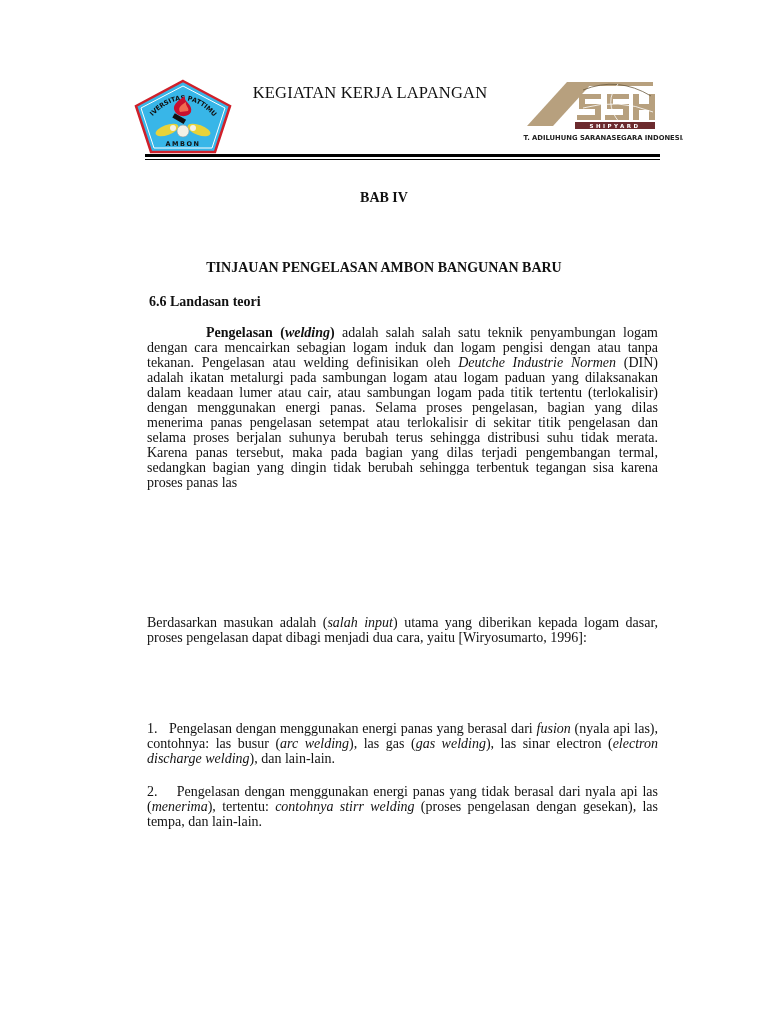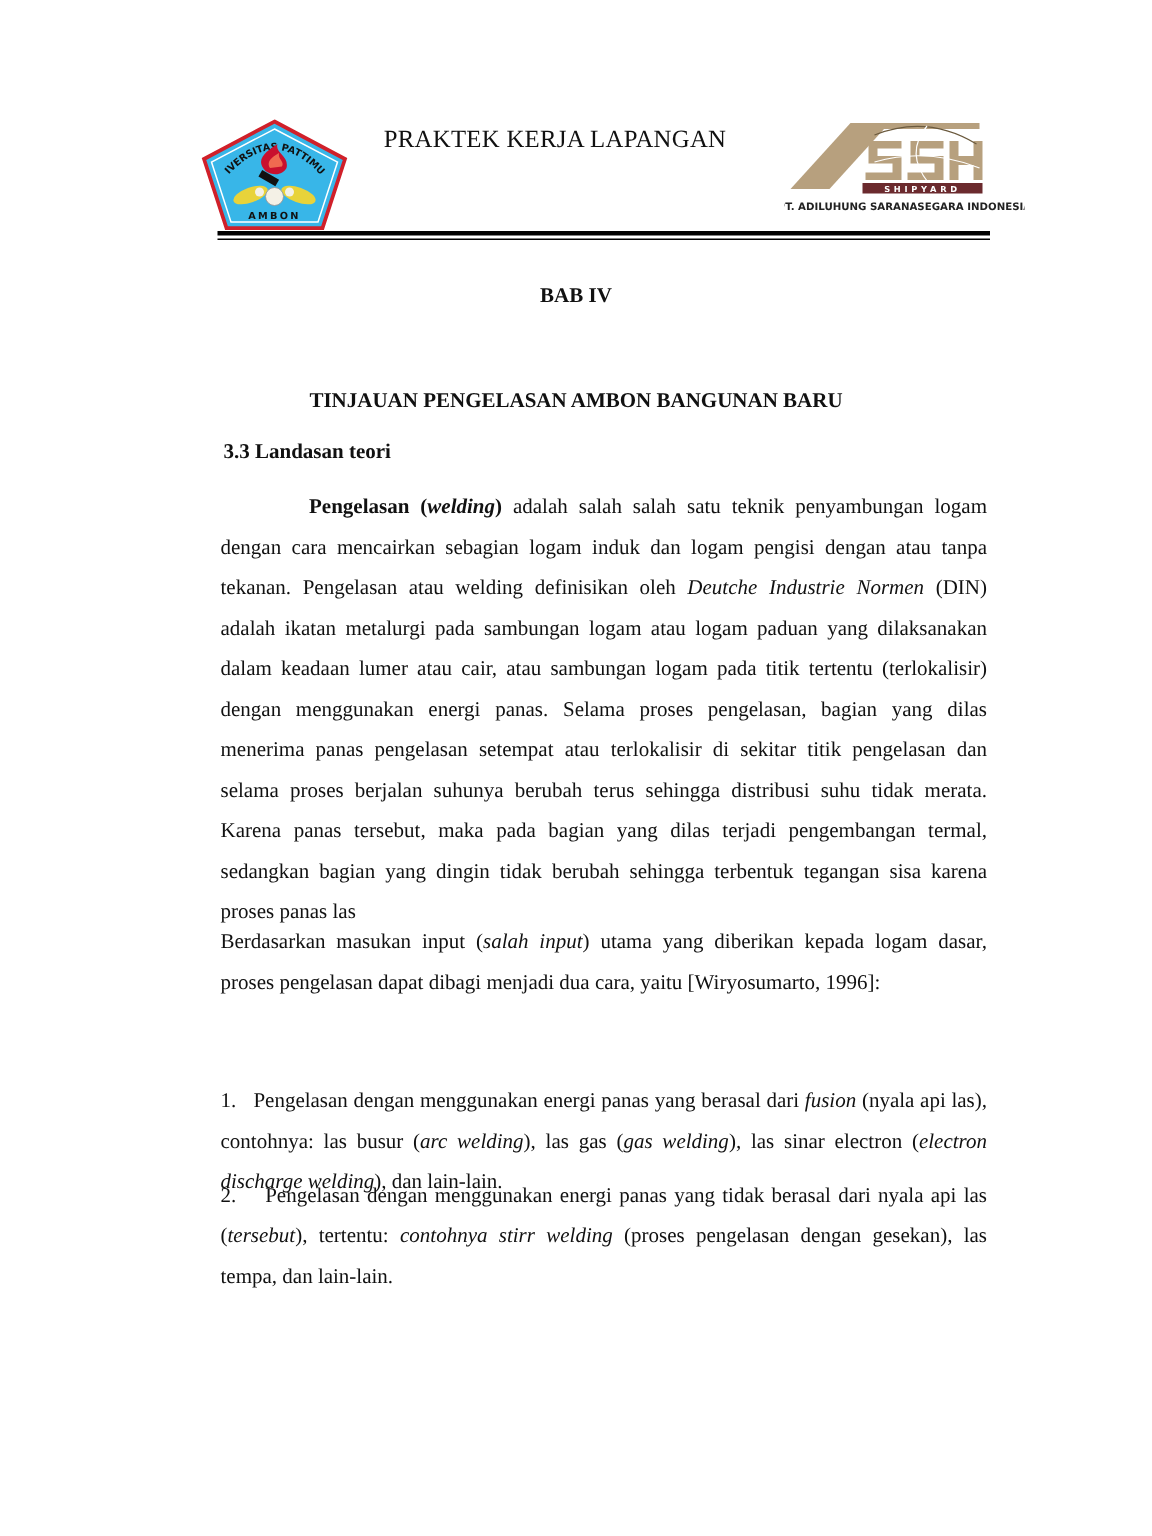--- a/index.html
+++ b/index.html
@@ -16,21 +16,21 @@
   .header-rule .thick { height: 3px; background: #000; }
   .header-rule .gap { height: 2px; }
   .header-rule .thin { height: 1px; background: #000; }
 
   
   .center-heading { position: absolute; left: 0; width: 768px; text-align: center;
                     font-weight: bold; font-size: 14px; }
   .section-heading { position: absolute; left: 149px; font-weight: bold; font-size: 14px; }
 
   
-  .para { position: absolute; left: 147px; width: 511px; font-size: 14px; line-height: 27px;
+  .para { position: absolute; left: 147px; width: 511px; font-size: 14px; line-height: 15px;
           text-align: justify; }
   .para p { margin: 0; }
   .indent { text-indent: 59px; }
   .b { font-weight: bold; }
   .i { font-style: italic; }
 </style>
 </head>
 <body>
 
 <div class="page">
@@ -53,21 +53,21 @@
       <ellipse cx="34" cy="52" rx="12" ry="5" fill="#e8d33a" transform="rotate(-20 34 52)"></ellipse>
       <ellipse cx="66" cy="52" rx="12" ry="5" fill="#e8d33a" transform="rotate(20 66 52)"></ellipse>
       <circle cx="50" cy="53" r="6" fill="#f4f1e6" stroke="#999" stroke-width="0.6"></circle>
       <circle cx="40" cy="50" r="3" fill="#f4f1e6"></circle>
       <circle cx="60" cy="50" r="3" fill="#f4f1e6"></circle>
       <text x="50" y="68" text-anchor="middle" font-family="DejaVu Sans, sans-serif" font-size="6.5" font-weight="bold" fill="#111" letter-spacing="1.5">AMBON</text>
     </svg>
   </div>
 
   <div class="header-title">
-    <div>PRAKTEK KERJA LAPANGAN</div>
+    <div>KEGIATAN KERJA LAPANGAN</div>
   </div>
 
   <div class="logo-right">
     <svg width="160" height="68" viewBox="0 0 160 68">
 
       <polygon points="4,46 44,2 70,2 30,46" fill="#b7a07e"></polygon>
       <rect x="50" y="2" width="80" height="4" fill="#b7a07e"></rect>
 
       <path d="M56,14 h22 v5 h-16 v5 h16 v16 h-24 v-5 h18 v-6 h-16 z" fill="#b7a07e"></path>
       <path d="M84,14 h22 v5 h-16 v5 h16 v16 h-24 v-5 h18 v-6 h-16 z" fill="#b7a07e"></path>
@@ -85,31 +85,31 @@
 
   <div class="header-rule">
     <div class="thick"></div>
     <div class="gap"></div>
     <div class="thin"></div>
   </div>
 
   <div class="center-heading" style="top:190px;">BAB IV</div>
   <div class="center-heading" style="top:260px;">TINJAUAN PENGELASAN AMBON BANGUNAN BARU</div>
 
-  <div class="section-heading" style="top:294px;">3.3 Landasan teori</div>
+  <div class="section-heading" style="top:294px;">6.6 Landasan teori</div>
 
   <div class="para" style="top:325px;">
     <p class="indent"><span class="b">Pengelasan (</span><span class="b i">welding</span><span class="b">)</span><span> adalah salah salah satu teknik penyambungan logam dengan cara mencairkan sebagian logam induk dan logam pengisi dengan atau tanpa tekanan. Pengelasan atau welding definisikan oleh </span><span class="i">Deutche Industrie Normen</span><span> (DIN) adalah ikatan metalurgi pada sambungan logam atau logam paduan yang dilaksanakan dalam keadaan lumer atau cair, atau sambungan logam pada titik tertentu (terlokalisir) dengan menggunakan energi panas. Selama proses pengelasan, bagian yang dilas menerima panas pengelasan setempat atau terlokalisir di sekitar titik pengelasan dan selama proses berjalan suhunya berubah terus sehingga distribusi suhu tidak merata. Karena panas tersebut, maka  pada bagian yang dilas terjadi pengembangan termal, sedangkan bagian yang dingin tidak berubah sehingga terbentuk tegangan sisa karena proses panas las</span></p>
   </div>
 
   <div class="para" style="top:615px;">
-    <p><span>Berdasarkan masukan input (</span><span class="i">salah input</span><span>) utama yang diberikan kepada logam dasar, proses pengelasan dapat dibagi menjadi dua cara, yaitu [Wiryosumarto, 1996]:</span></p>
+    <p><span>Berdasarkan masukan adalah (</span><span class="i">salah input</span><span>) utama yang diberikan kepada logam dasar, proses pengelasan dapat dibagi menjadi dua cara, yaitu [Wiryosumarto, 1996]:</span></p>
   </div>
 
   <div class="para" style="top:721px;">
     <p><span>1.</span>&nbsp;&nbsp;&nbsp;<span>Pengelasan dengan menggunakan energi panas yang berasal dari </span><span class="i">fusion</span><span> (nyala api las), contohnya: las busur (</span><span class="i">arc welding</span><span>), las gas (</span><span class="i">gas welding</span><span>), las sinar electron (</span><span class="i">electron discharge welding</span><span>), dan lain-lain.</span></p>
   </div>
 
   <div class="para" style="top:784px;">
-    <p><span>2.</span>&nbsp;&nbsp;&nbsp;&nbsp;<span>Pengelasan dengan menggunakan energi panas yang tidak berasal dari nyala api las (</span><span class="i">tersebut</span><span>), tertentu: </span><span class="i">contohnya stirr welding</span><span> (proses pengelasan dengan gesekan), las tempa, dan lain-lain.</span></p>
+    <p><span>2.</span>&nbsp;&nbsp;&nbsp;&nbsp;<span>Pengelasan dengan menggunakan energi panas yang tidak berasal dari nyala api las (</span><span class="i">menerima</span><span>), tertentu: </span><span class="i">contohnya stirr welding</span><span> (proses pengelasan dengan gesekan), las tempa, dan lain-lain.</span></p>
   </div>
 
 </div>
 
 </body></html>

